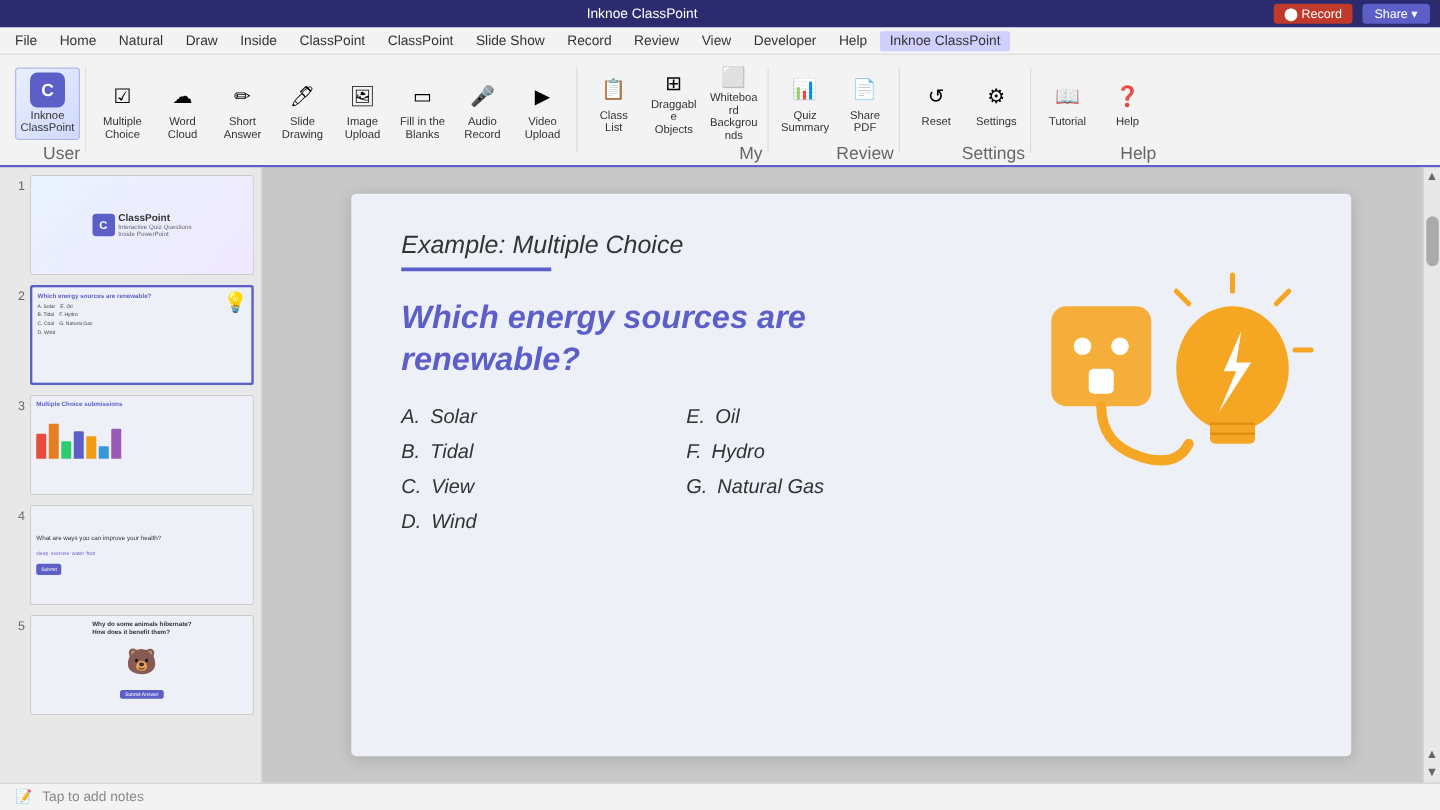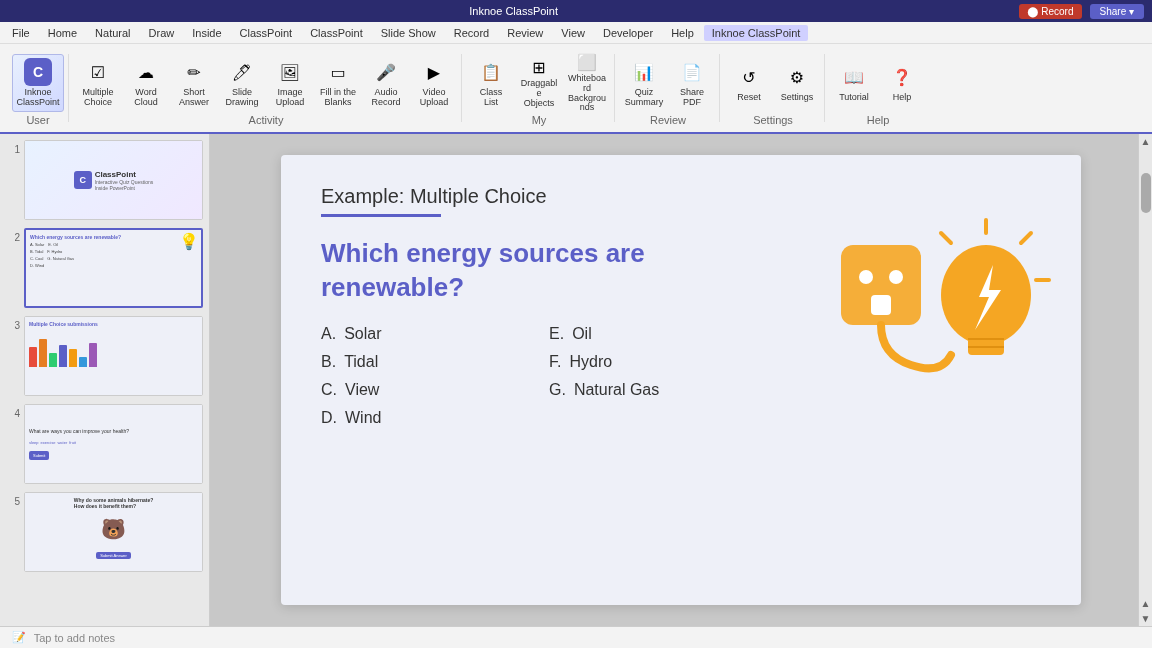--- a/index.html
+++ b/index.html
@@ -85,22 +85,22 @@
       min-width: fit-content;
     }
     .ribbon-group:last-child { border-right: none; }
     .ribbon-group-items {
       flex: 1;
       display: flex;
       align-items: center;
       gap: 2px;
     }
     .ribbon-group-label {
-      font-size: 11px;
-      text-align: center;
+      font-size: 14px;
+      text-align: right;
       color: #666;
       padding: 2px 0;
     }
     .ribbon-btn {
       display: flex;
       flex-direction: column;
       align-items: center;
       justify-content: center;
       width: 46px;
       height: 58px;
@@ -299,20 +299,21 @@
       border-radius: 5px;
       margin-top: 20px;
     }
 
     .slide-canvas-wrapper {
       flex: 1;
       display: flex;
       align-items: center;
       justify-content: center;
       padding: 12px 24px;
+      font-style: italic;
     }
     .slide-canvas {
       width: 800px;
       height: 450px;
       background: #eef0f8;
       border-radius: 4px;
       box-shadow: 0 2px 12px rgba(0,0,0,0.15);
       position: relative;
       overflow: hidden;
       display: flex;
@@ -485,21 +486,20 @@
         </div>
         <div class="ribbon-btn">
           <div class="ribbon-btn-icon icon-generic">🎤</div>
           <div class="ribbon-btn-label">Audio<br>Record</div>
         </div>
         <div class="ribbon-btn">
           <div class="ribbon-btn-icon icon-generic">▶</div>
           <div class="ribbon-btn-label">Video<br>Upload</div>
         </div>
       </div>
-      <div class="ribbon-group-label">Activity</div>
     </div>
 
     <div class="ribbon-group">
       <div class="ribbon-group-items">
         <div class="ribbon-btn">
           <div class="ribbon-btn-icon icon-generic">📋</div>
           <div class="ribbon-btn-label">Class<br>List</div>
         </div>
         <div class="ribbon-btn">
           <div class="ribbon-btn-icon icon-generic">⊞</div>

